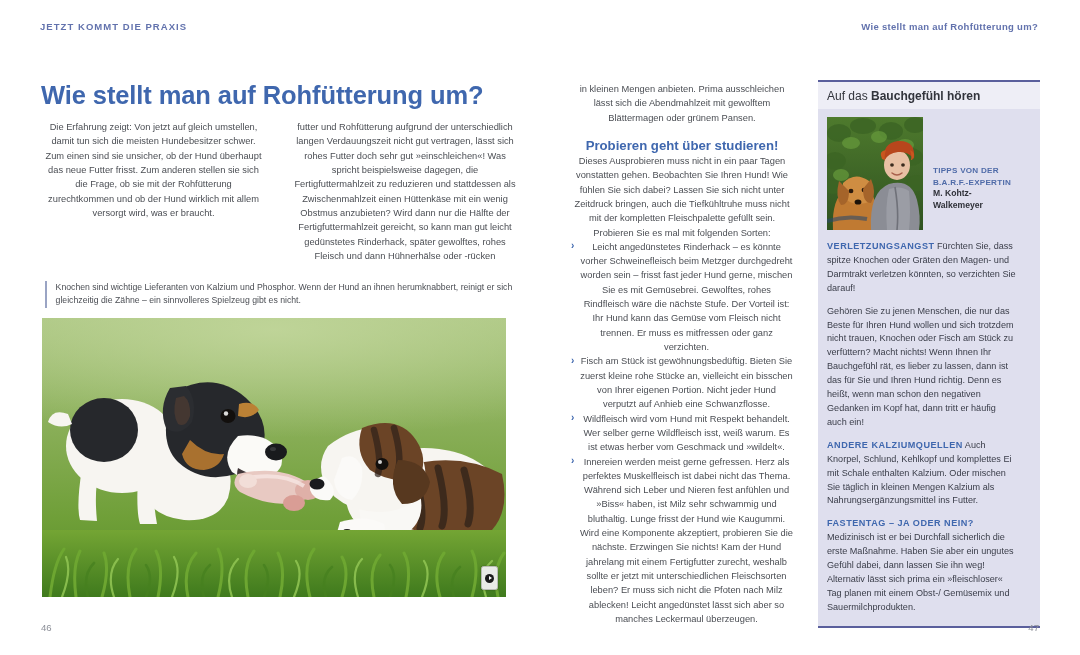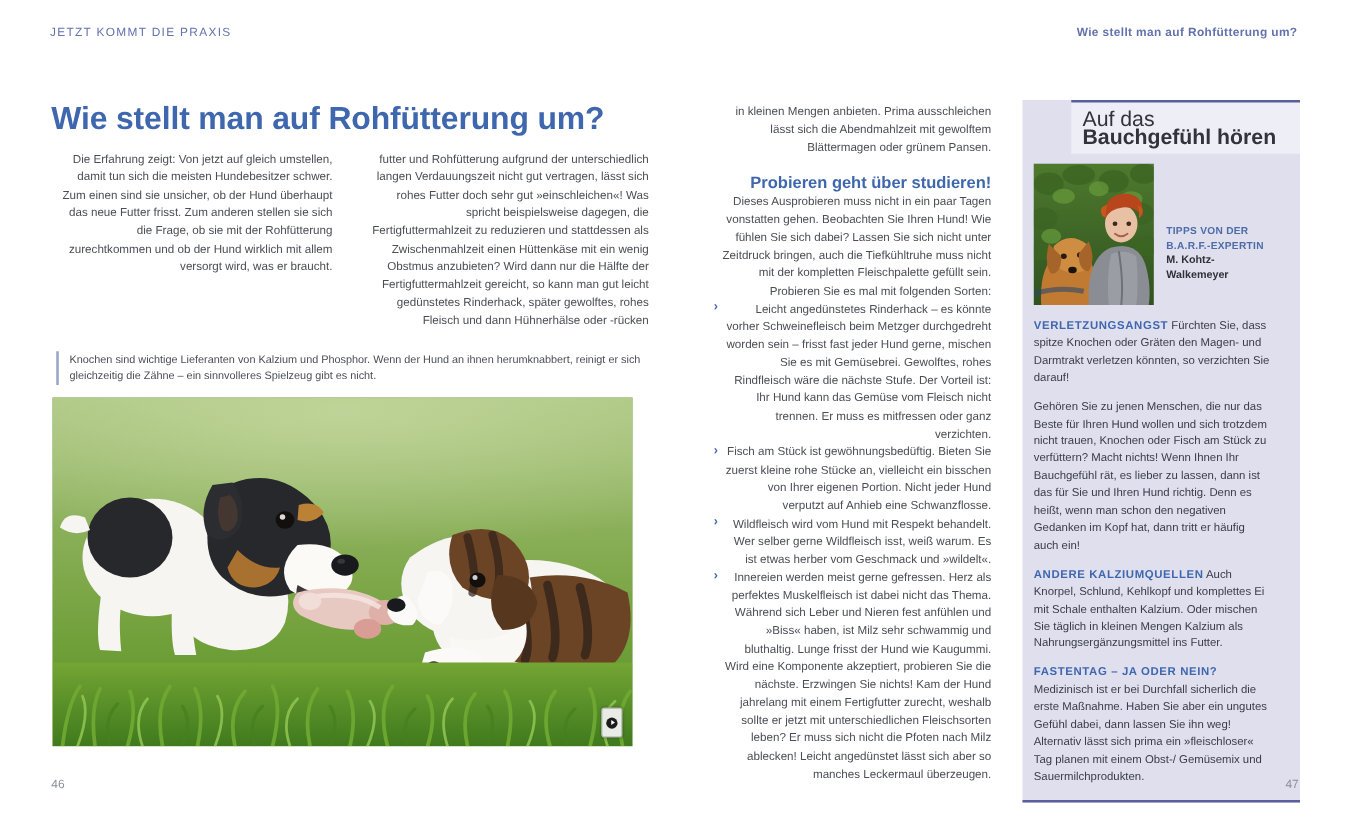--- a/index.html
+++ b/index.html
@@ -17,21 +17,21 @@
     background: #ffffff;
     overflow: hidden;
   }
 
   
   .runhead-left {
     position: absolute;
     left: 40px;
     top: 21px;
     font-size: 9.5px;
-    font-weight: normal;
+    font-weight: bold;
     letter-spacing: 1.05px;
     color: #6272ad;
     text-transform: uppercase;
     text-align: right;
   }
   .runhead-right {
     position: absolute;
     right: 42px;
     top: 21px;
     font-size: 9.5px;
@@ -51,21 +51,21 @@
     color: #3f67ae;
     letter-spacing: -0.1px;
   }
 
   
   .col {
     position: absolute;
     font-size: 9.3px;
     line-height: 14.32px;
     color: #4b4e54;
-    text-align: right;
+    text-align: center;
     hyphens: manual;
   }
   .col p { margin: 0; }
   .col p + p { margin-top: 0px; }
 
   #col1 { left: 41px;  top: 120px; width: 225px; }
   #col2 { left: 291px; top: 120px; width: 228px; }
   #col3 { left: 571px; top: 82px;  width: 222px; }
 
   .subhead {
@@ -163,24 +163,23 @@
     left: 818px;
     top: 80px;
     width: 222px;
     background: #dfdfee;
     border-bottom: 2.6px solid #5a5f9c;
   }
   .sidebar-head {
     background: #eeeef6;
     border-top: 2.6px solid #5a5f9c;
     padding: 7px 9px 6px 9px;
-    font-size: 17px;
+    font-size: 12px;
     color: #32343c;
     line-height: 14px;
-    margin-left: 39px;
   }
   .sidebar-head b { font-weight: bold; }
   .sidebar-body { padding: 8px 22px 11px 9px; }
 
   .expert-row {
     display: flex;
     gap: 10px;
     align-items: flex-start;
     margin-bottom: 10px;
   }

